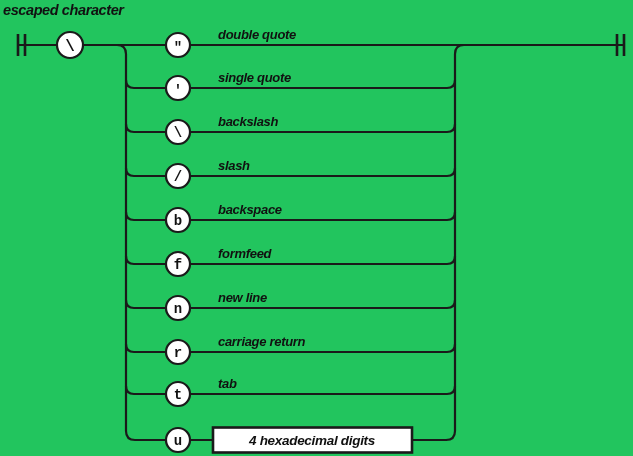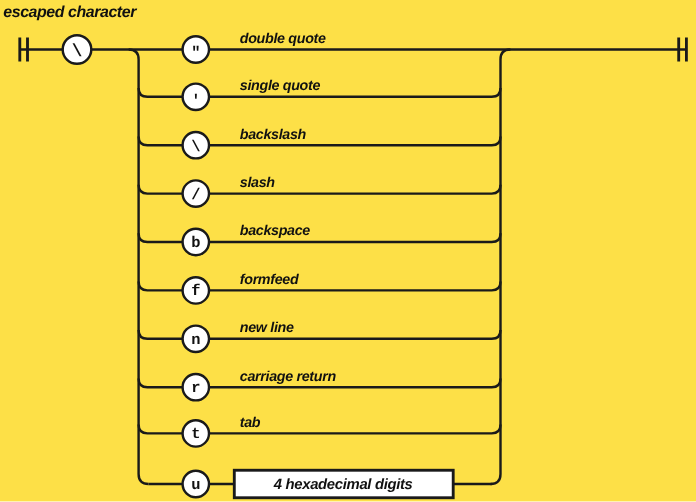--- a/index.html
+++ b/index.html
@@ -4,21 +4,21 @@
 <style>
   html, body {
     margin: 0;
     padding: 0;
     background: #ffffff;
   }
   .stage {
     position: relative;
     width: 633px;
     height: 456px;
-    background: #fde047;
+    background: #22c55e;
     overflow: hidden;
     font-family: "Liberation Sans", sans-serif;
   }
   svg text {
     fill: #111111;
   }
   .rr-line {
     fill: none;
     stroke: #1a1a1a;
     stroke-width: 2.2;

